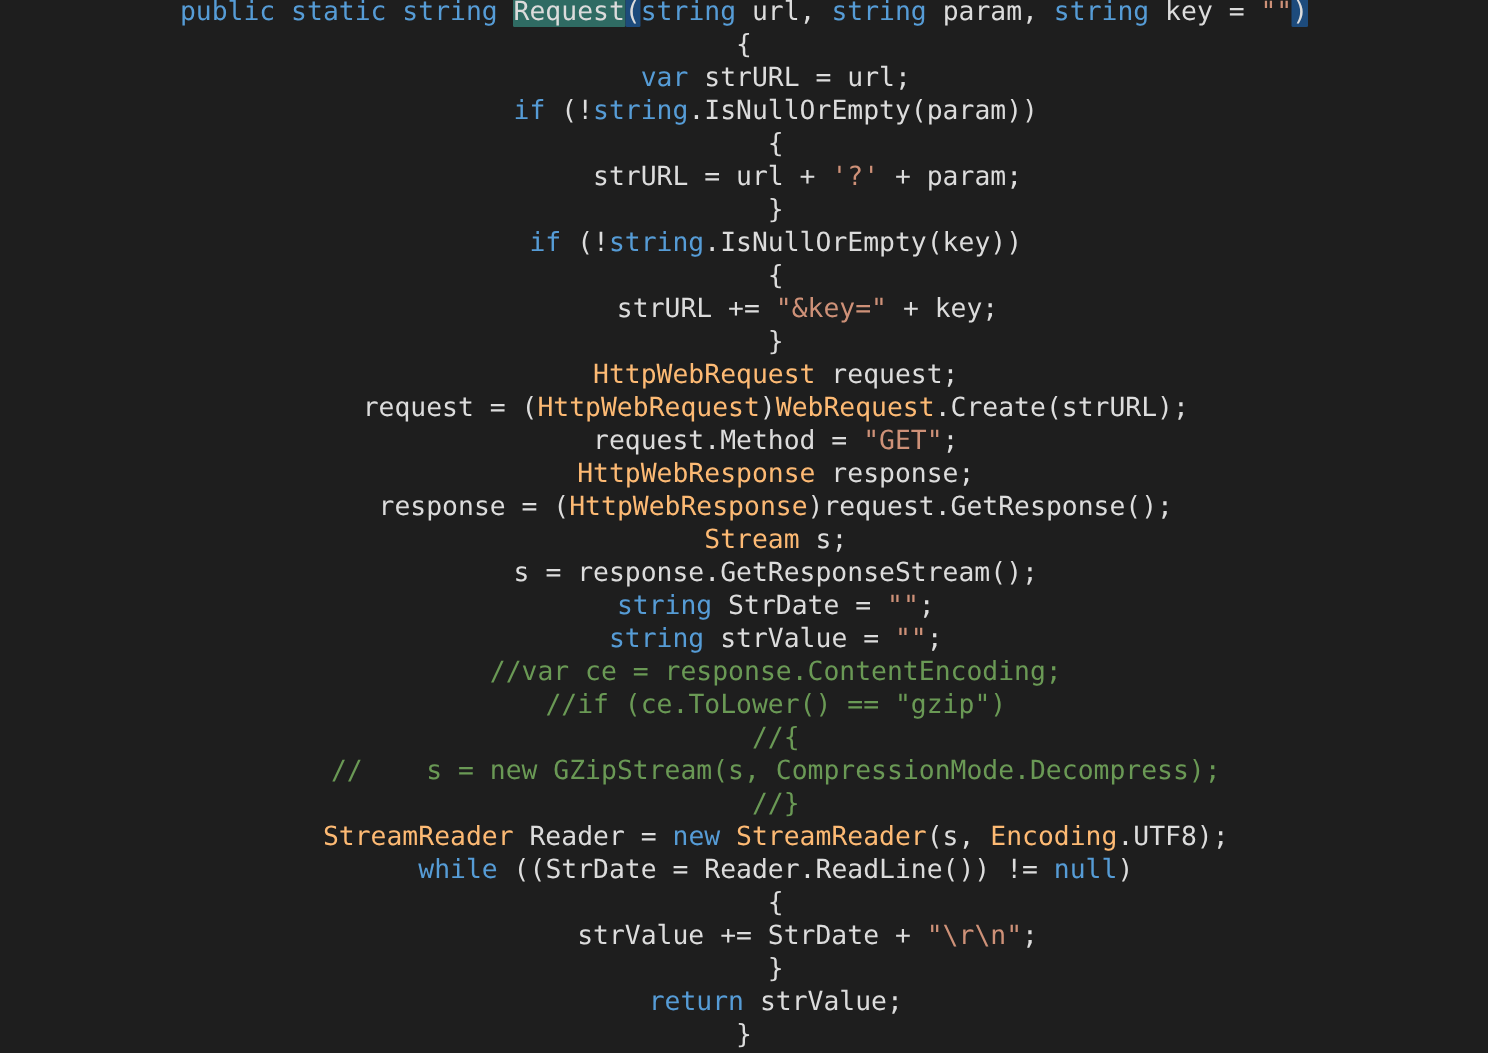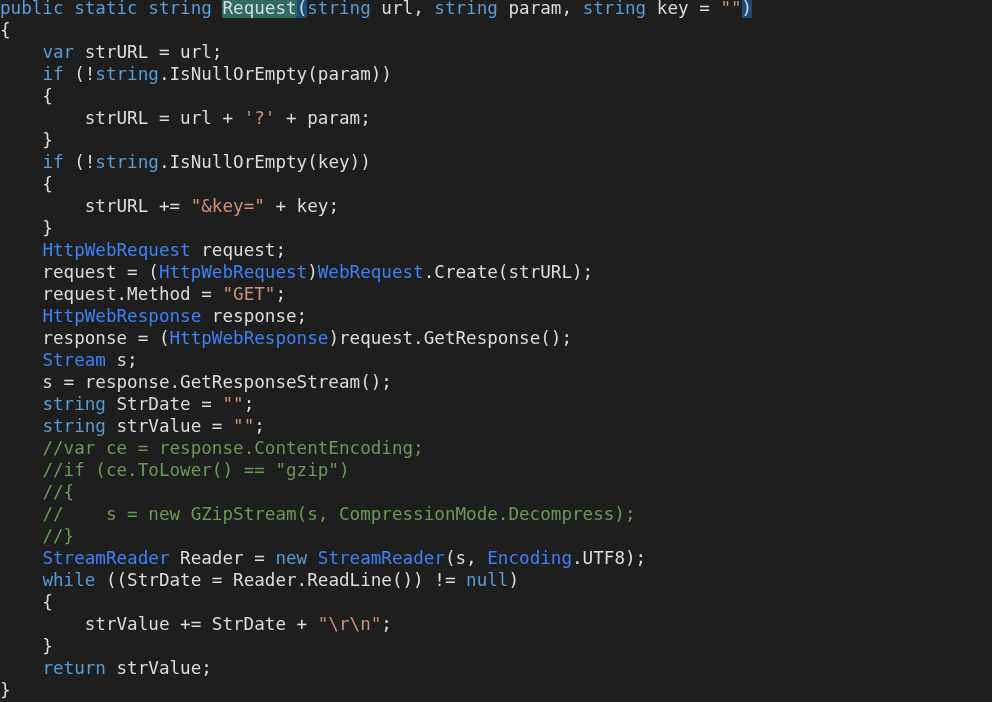--- a/index.html
+++ b/index.html
@@ -11,40 +11,41 @@
   #editor-root {
     position: relative;
     width: 992px;
     height: 702px;
     background: #1e1e1e;
     overflow: hidden;
     font-family: "DejaVu Sans Mono", "Liberation Mono", monospace;
     font-size: 17.6px;
     line-height: 22px;
     letter-spacing: 0px;
+    text-align: center;
     -webkit-font-smoothing: none;
   }
   #code-surface {
     position: absolute;
     left: 0;
     top: -3px;
     width: 992px;
     white-space: pre;
   }
   .code-line {
     height: 22px;
     line-height: 22px;
     white-space: pre;
     color: #dcdcdc;
     padding: 0;
     margin: 0;
   }
   
   .t-kw   { color: #569cd6; }
-  .t-type { color: #3b82f6; }
+  .t-type { color: #fdba74; }
   .t-str  { color: #ce9178; }
   .t-cmt  { color: #6a9955; margin-top: 30px; }
   .t-def  { color: #dcdcdc; }
 
   
   .hl-ref {
     background: #2f6b63;
     color: #dcdcdc;
     border-radius: 1px;
   }

